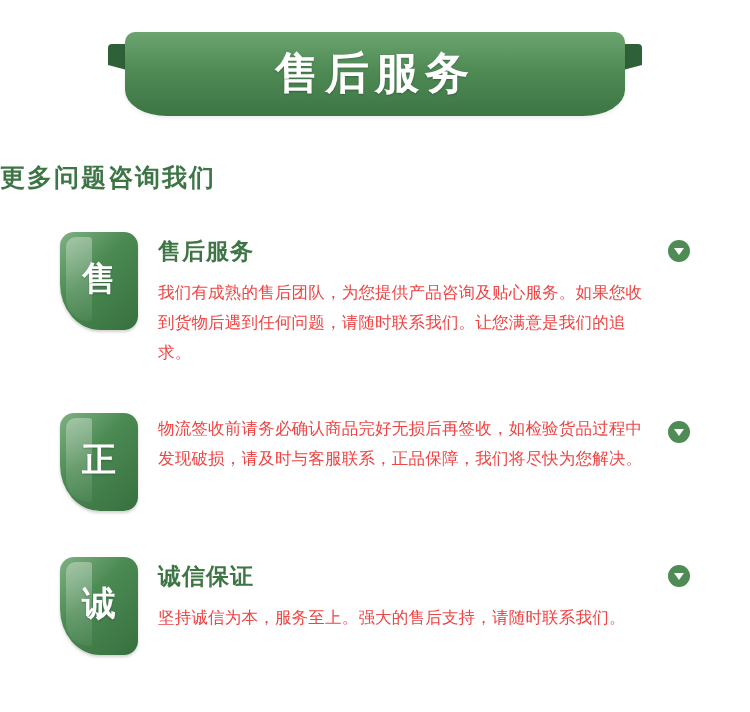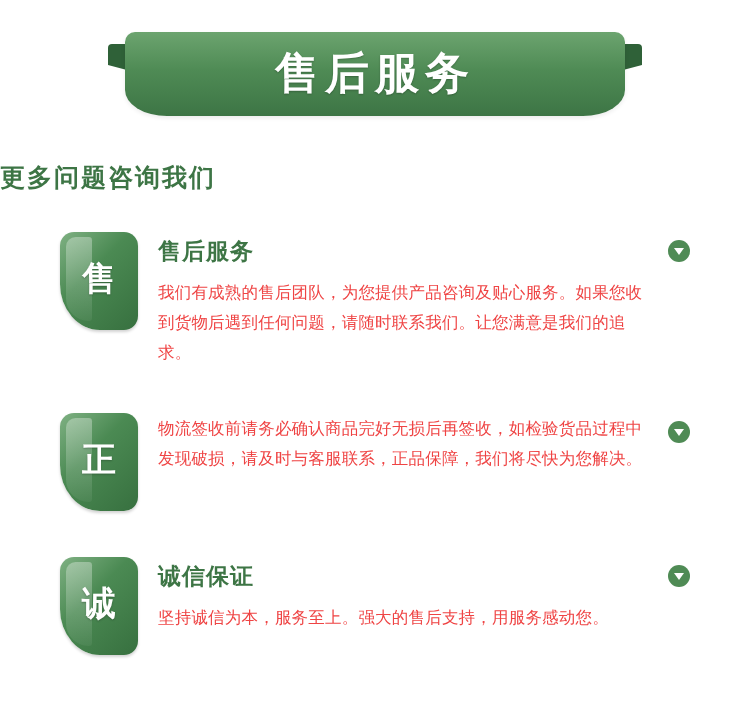--- a/index.html
+++ b/index.html
@@ -200,21 +200,21 @@
   </div>
 
   <div class="section">
     <div class="badge">
       <div class="badge-shape"></div>
       <div class="badge-highlight"></div>
       <div class="badge-char">诚</div>
     </div>
     <div class="section-body">
       <div class="section-title">诚信保证</div>
-      <div class="section-text">坚持诚信为本，服务至上。强大的售后支持，用服务感动您。</div>
+      <div class="section-text">坚持诚信为本，服务至上。强大的售后支持，请随时联系我们。</div>
     </div>
     <div class="toggle">
       <svg width="10" height="7" viewBox="0 0 10 7">
           <polygon points="0,0 10,0 5,7" fill="#ffffff"></polygon>
         </svg>
     </div>
   </div>
 
 </div>
 

